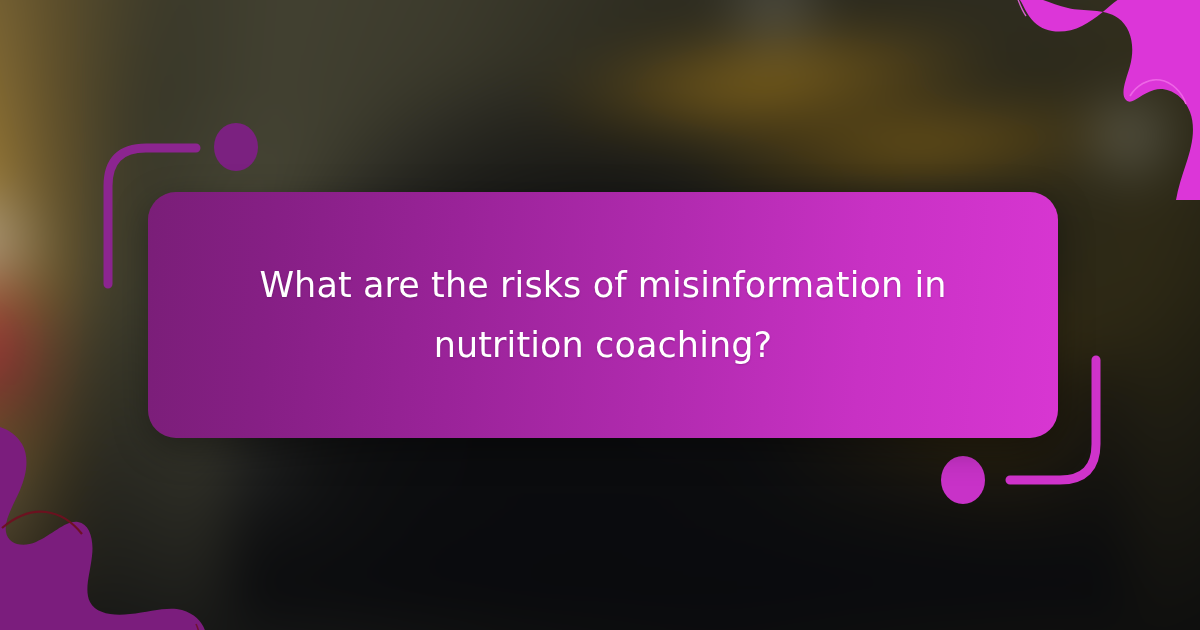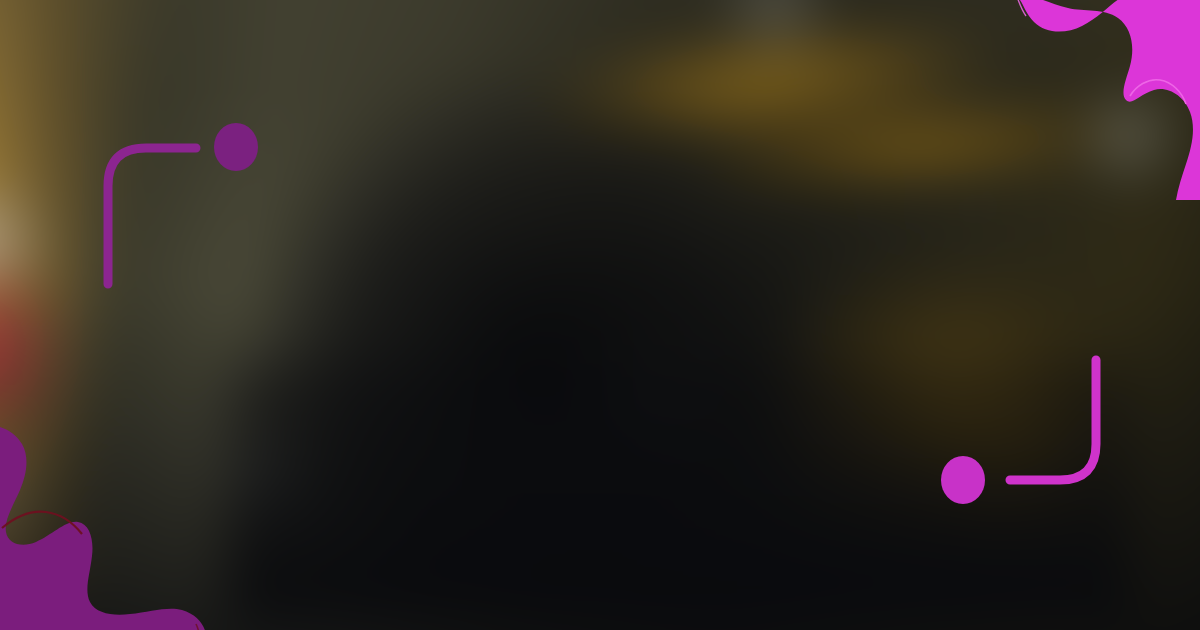--- a/index.html
+++ b/index.html
@@ -270,14 +270,17 @@
   <svg class="ornament" id="ornament-tl" width="180" height="180" viewBox="0 0 180 180">
     <path d="M 12 172 L 12 74 Q 12 36, 50 36 L 100 36" fill="none" stroke="#8c2590" stroke-width="9" stroke-linecap="round" stroke-linejoin="round"></path>
     <ellipse cx="140" cy="35" rx="22" ry="24" fill="#7b2180"></ellipse>
   </svg>
 
   <svg class="ornament" id="ornament-br" width="180" height="180" viewBox="0 0 180 180">
     <path d="M 168 12 L 168 96 Q 168 132, 132 132 L 82 132" fill="none" stroke="#cf33cb" stroke-width="9" stroke-linecap="round" stroke-linejoin="round"></path>
     <ellipse cx="35" cy="132" rx="22" ry="24" fill="#c832c8"></ellipse>
   </svg>
 
+  <div id="question-card">
+    <div id="question-text">What are the risks of misinformation in nutrition coaching?</div>
+  </div>
 
 </div>
 
 </body></html>

